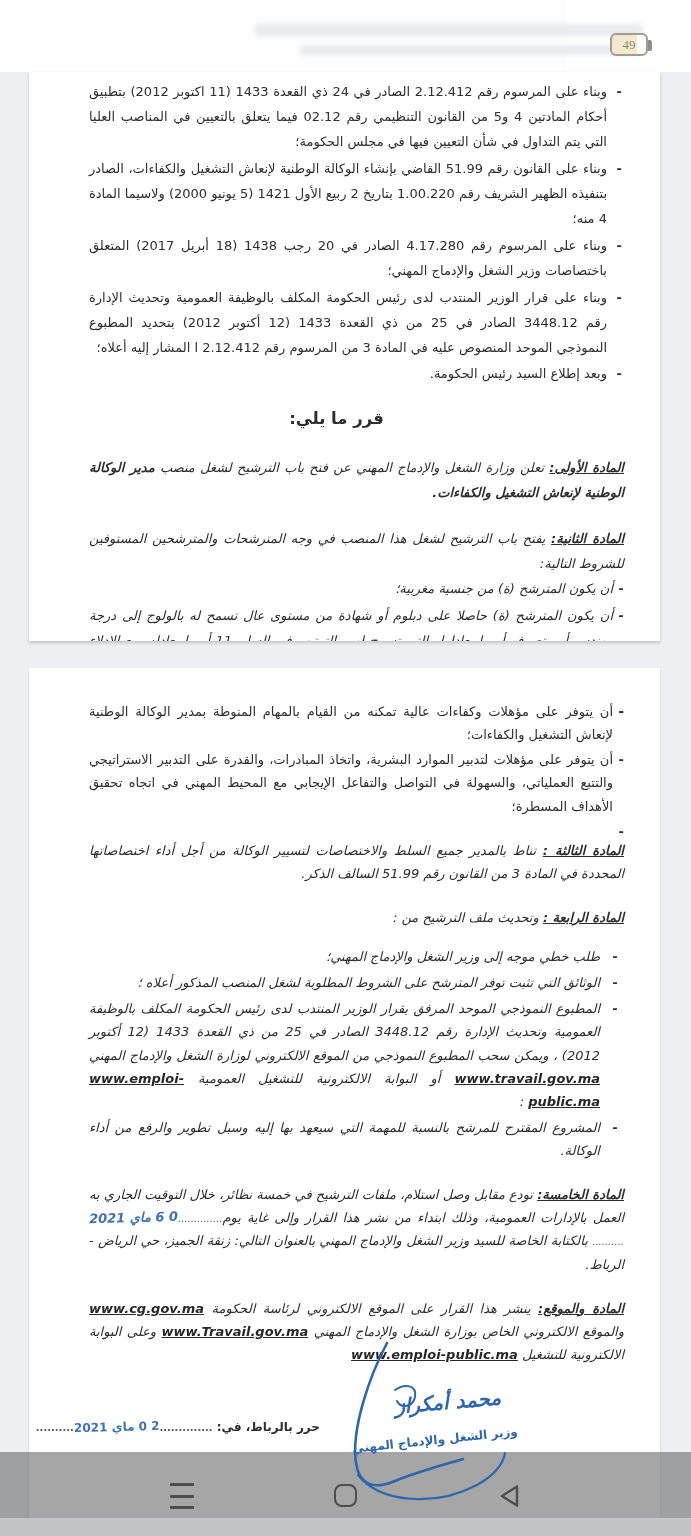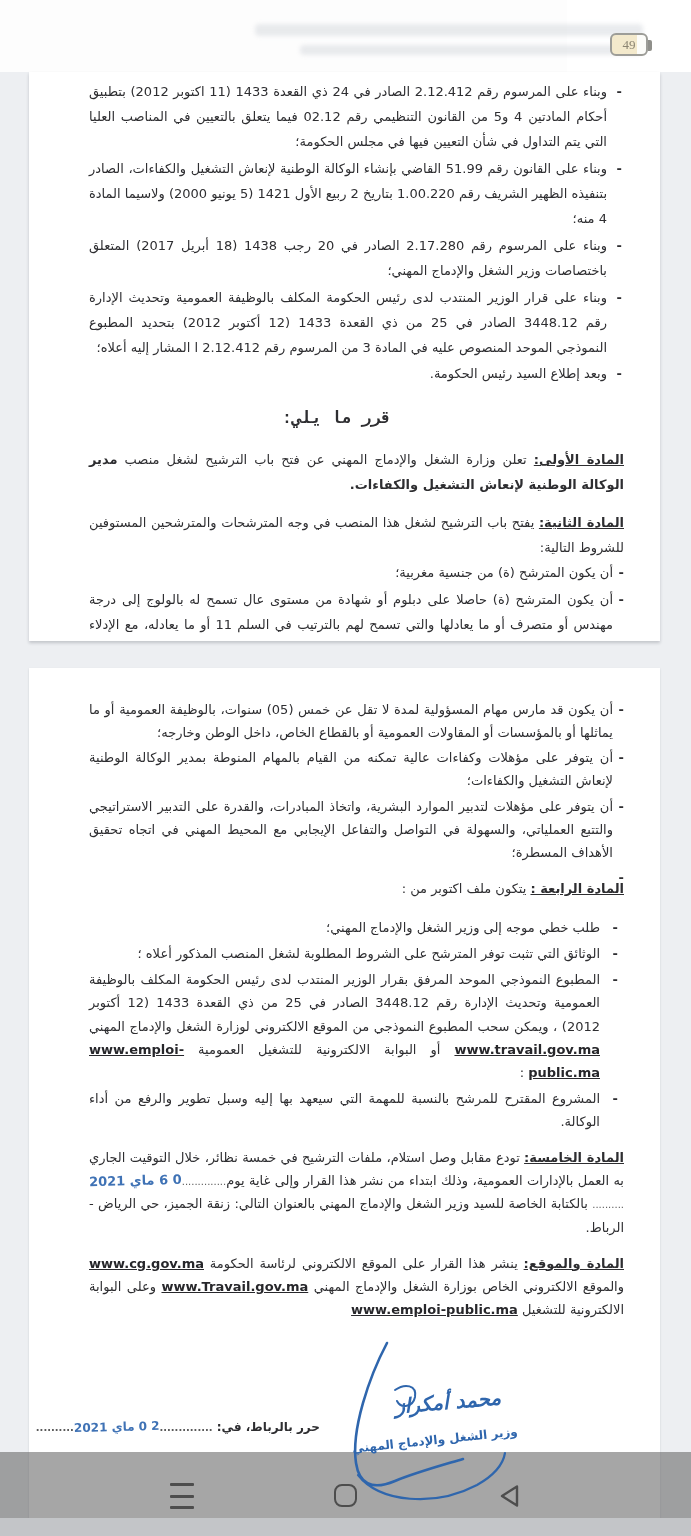--- a/index.html
+++ b/index.html
@@ -29,24 +29,24 @@
   
   .doc{direction:rtl;text-align:justify;color:#2e2e31;font-size:13px;font-weight:500;}
   .page1 .doc{line-height:1.92;}
   .page2 .doc{line-height:1.78;}
   .li{position:relative;padding-right:17px;margin-bottom:2px;}
   .li .dash{position:absolute;right:2px;top:0;font-weight:600;}
   .cond{padding-right:11px;}
   .cond .dash{right:0;}
   .item{padding-right:24px;margin-bottom:3px;}
   .item .dash{right:6px;}
-  .art{margin-top:13px;}
+  .art{margin-top:21px;font-style:italic;}
   .label{font-weight:700;text-decoration:underline;}
   .bold{font-weight:700;}
-  .center-head{text-align:center;font-size:16.5px;font-weight:700;margin:16px 40px 10px 0;font-family:Liberation Mono, monospace;}
+  .center-head{text-align:center;font-size:16.5px;font-weight:700;margin:16px 40px 10px 0;}
   .link{text-decoration:underline;font-weight:600;color:#27272b;cursor:pointer;}
   .stamp{color:#3f72b5;font-weight:700;white-space:nowrap;letter-spacing:1px;display:inline-block;transform:rotate(-1.5deg);}
   .dots{color:#5a5a5a;font-size:10px;letter-spacing:1px;}
   .itemlist{margin-top:16px;}
   
   .signoff{
     position:absolute;left:80px;top:1420px;width:240px;direction:rtl;
     font-size:12px;font-weight:700;color:#2e2e31;white-space:nowrap;z-index:11;
   }
   .sig{position:absolute;left:325px;top:1335px;width:200px;height:195px;z-index:12;}
@@ -86,21 +86,21 @@
     <div class="li">
       <span class="dash">-</span>
       <span>وبناء على المرسوم رقم 2.12.412 الصادر في 24 ذي القعدة 1433 (11 اكتوبر 2012) بتطبيق أحكام المادتين 4 و5 من القانون التنظيمي رقم 02.12 فيما يتعلق بالتعيين في المناصب العليا التي يتم التداول في شأن التعيين فيها في مجلس الحكومة؛</span>
     </div>
     <div class="li">
       <span class="dash">-</span>
       <span>وبناء على القانون رقم 51.99 القاضي بإنشاء الوكالة الوطنية لإنعاش التشغيل والكفاءات، الصادر بتنفيذه الظهير الشريف رقم 1.00.220 بتاريخ 2 ربيع الأول 1421 (5 يونيو 2000) ولاسيما المادة 4 منه؛</span>
     </div>
     <div class="li">
       <span class="dash">-</span>
-      <span>وبناء على المرسوم رقم 2.17.280 الصادر في 20 رجب 1438 (18 أبريل 2017) المتعلق باختصاصات وزير الشغل والإدماج المهني؛</span>
+      <span>وبناء على المرسوم رقم 4.17.280 الصادر في 20 رجب 1438 (18 أبريل 2017) المتعلق باختصاصات وزير الشغل والإدماج المهني؛</span>
     </div>
     <div class="li">
       <span class="dash">-</span>
       <span>وبناء على قرار الوزير المنتدب لدى رئيس الحكومة المكلف بالوظيفة العمومية وتحديث الإدارة رقم 3448.12 الصادر في 25 من ذي القعدة 1433 (12 أكتوبر 2012) بتحديد المطبوع النموذجي الموحد المنصوص عليه في المادة 3 من المرسوم رقم 2.12.412 ا المشار إليه أعلاه؛</span>
     </div>
     <div class="li">
       <span class="dash">-</span>
       <span>وبعد إطلاع السيد رئيس الحكومة.</span>
     </div>
 
@@ -122,37 +122,39 @@
       </div>
       
     </div>
   </div>
 </div>
 
 <div class="page page2">
   <div class="doc">
     <div class="li cond">
       <span class="dash">-</span>
-      <span>أن يكون قد مارس مهام المسؤولية لمدة لا تقل عن خمس (05) سنوات، بالوظيفة العمومية أو ما يماثلها أو بالمؤسسات أو المقاولات العمومية أو بالقطاع الخاص، داخل الوطن وخارجه؛</span>
     </div>
     <div class="li cond">
       <span class="dash">-</span>
       <span>أن يتوفر على مؤهلات وكفاءات عالية تمكنه من القيام بالمهام المنوطة بمدير الوكالة الوطنية لإنعاش التشغيل والكفاءات؛</span>
     </div>
     <div class="li cond">
       <span class="dash">-</span>
       <span>أن يتوفر على مؤهلات لتدبير الموارد البشرية، واتخاذ المبادرات، والقدرة على التدبير الاستراتيجي والتتبع العملياتي، والسهولة في التواصل والتفاعل الإيجابي مع المحيط المهني في اتجاه تحقيق الأهداف المسطرة؛</span>
     </div>
     <div class="li cond">
       <span class="dash">-</span>
     </div>
 
-
-    <div class="art">
-      <span class="label">المادة الرابعة :</span><span> يتكون ملف اكتوبر من :</span>
+    <div class="art">
+      <span class="label">المادة الثالثة :</span><span> تناط بالمدير جميع السلط والاختصاصات لتسيير الوكالة من أجل أداء اختصاصاتها المحددة في المادة 3 من القانون رقم 51.99 السالف الذكر.</span>
+    </div>
+
+    <div class="art">
+      <span class="label">المادة الرابعة :</span><span> وتحديث ملف الترشيح من :</span>
       <div class="itemlist">
         <div class="li item">
           <span class="dash">-</span>
           <span>طلب خطي موجه إلى وزير الشغل والإدماج المهني؛</span>
         </div>
         <div class="li item">
           <span class="dash">-</span>
           <span>الوثائق التي تثبت توفر المترشح على الشروط المطلوبة لشغل المنصب المذكور أعلاه ؛</span>
         </div>
         <div class="li item">

